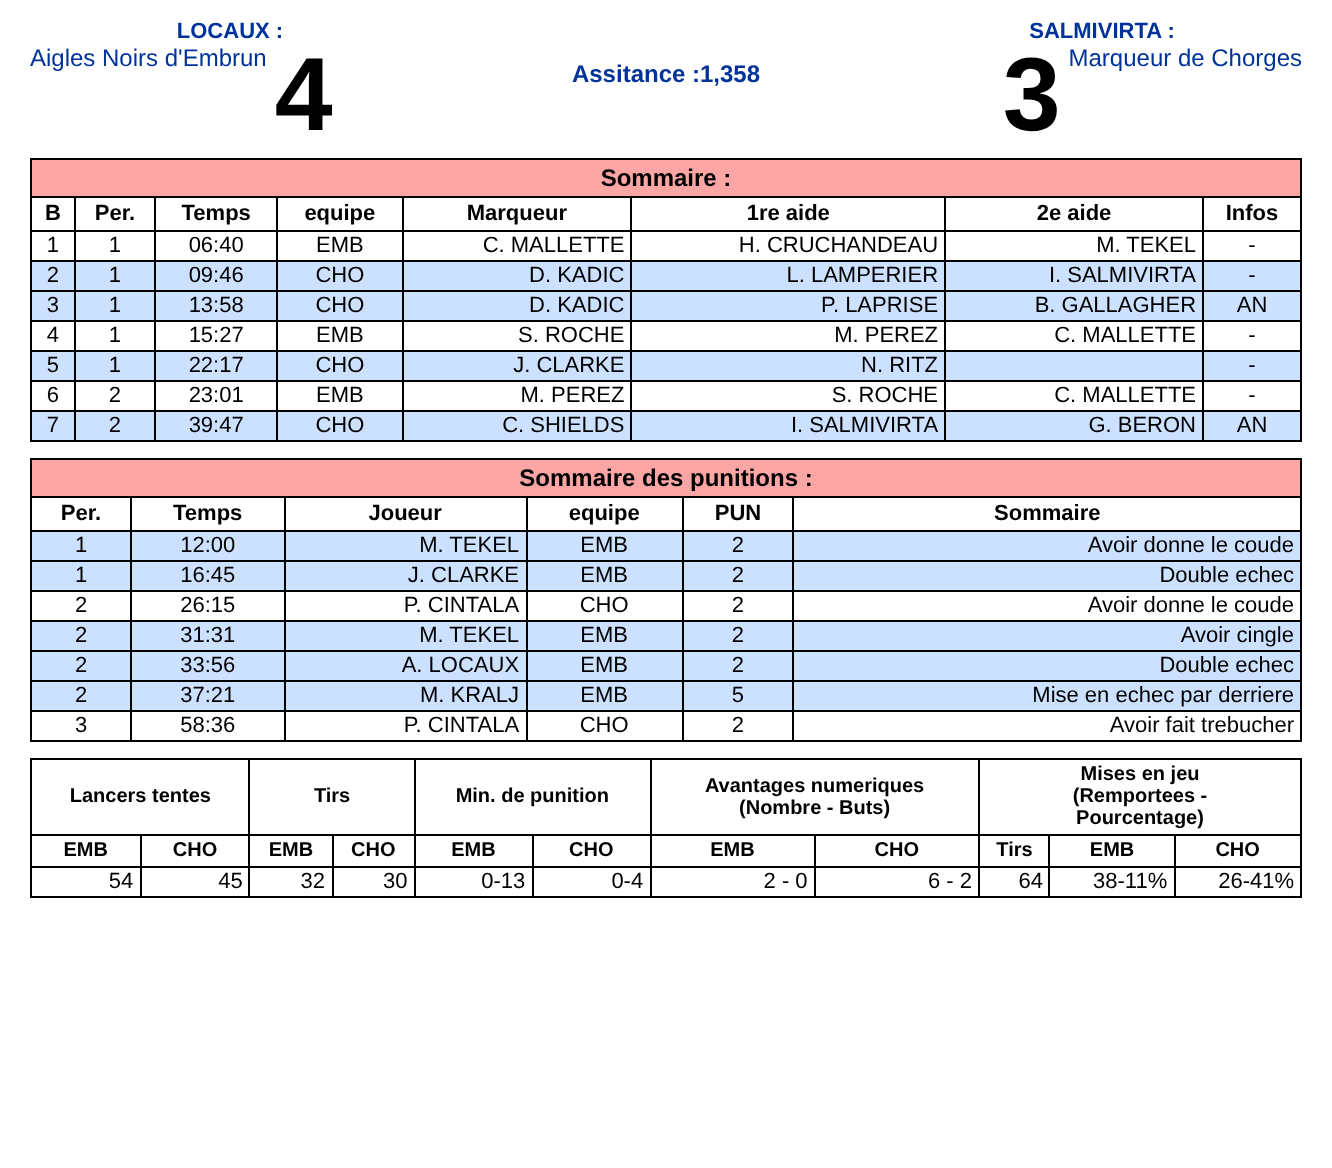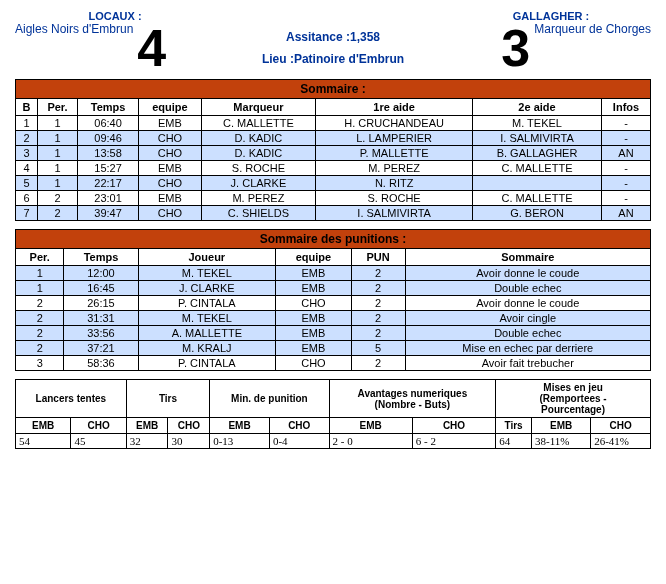--- a/index.html
+++ b/index.html
@@ -60,21 +60,21 @@
       font-size: 12px;
       color: #003399;
       font-weight: bold;
       margin-top: 8px;
     }
     
     .section-title {
       text-align: center;
       font-weight: bold;
       font-size: 12px;
-      background: #c2410c;
+      background: #fca5a5;
       padding: 2px 0;
     }
     table {
       width: 100%;
       border-collapse: collapse;
       margin-bottom: 8px;
     }
     table, th, td {
       border: 1px solid #000;
     }
@@ -83,53 +83,51 @@
       font-weight: bold;
       font-size: 11px;
       text-align: center;
       padding: 2px 3px;
     }
     td {
       font-size: 11px;
       padding: 1px 3px;
       text-align: center;
     }
-    td.left { text-align: center; margin-top: 10px; }
+    td.left { text-align: right; margin-top: 10px; }
     tr.row-highlight { background: #cce0ff; }
     tr.row-normal { background: #fff; }
     .bottom-table th {
       font-size: 10px;
       text-align: center;
       vertical-align: middle;
     }
     .bottom-table td {
       font-size: 11px;
-      text-align: left;
-      font-family: Liberation Serif, serif;
+      text-align: right;
     }
   </style>
 </head>
 <body>
 
 <div class="header-section">
   <div class="local-block">
     <div class="label-small">LOCAUX :</div>
     <div class="team-score-line">
       <div class="team-name">Aigles Noirs d'Embrun</div>
       <div class="score-big">4</div>
     </div>
   </div>
 
   <div class="center-block">
     <div class="assistance-text">Assitance :1,358</div>
-    <div class="lieu-text">Lieu :Patinoire d'Embrun</div>
   </div>
 
   <div class="visitor-block">
-    <div class="label-small">GALLAGHER :</div>
+    <div class="label-small">SALMIVIRTA :</div>
     <div class="team-score-line">
       <div class="score-big">3</div>
       <div class="team-name">Marqueur de Chorges</div>
     </div>
   </div>
 </div>
 
 <table>
   <thead>
     <tr>
@@ -166,21 +164,21 @@
         <td class="left">L. LAMPERIER</td>
         <td class="left">I. SALMIVIRTA</td>
         <td>-</td>
       </tr>
       <tr class="row-highlight">
         <td>3</td>
         <td>1</td>
         <td>13:58</td>
         <td>CHO</td>
         <td class="left">D. KADIC</td>
-        <td class="left">P. MALLETTE</td>
+        <td class="left">P. LAPRISE</td>
         <td class="left">B. GALLAGHER</td>
         <td>AN</td>
       </tr>
       <tr class="row-normal">
         <td>4</td>
         <td>1</td>
         <td>15:27</td>
         <td>EMB</td>
         <td class="left">S. ROCHE</td>
         <td class="left">M. PEREZ</td>
@@ -263,21 +261,21 @@
         <td>2</td>
         <td>31:31</td>
         <td class="left">M. TEKEL</td>
         <td>EMB</td>
         <td>2</td>
         <td class="left">Avoir cingle</td>
       </tr>
       <tr class="row-highlight">
         <td>2</td>
         <td>33:56</td>
-        <td class="left">A. MALLETTE</td>
+        <td class="left">A. LOCAUX</td>
         <td>EMB</td>
         <td>2</td>
         <td class="left">Double echec</td>
       </tr>
       <tr class="row-highlight">
         <td>2</td>
         <td>37:21</td>
         <td class="left">M. KRALJ</td>
         <td>EMB</td>
         <td>5</td>

